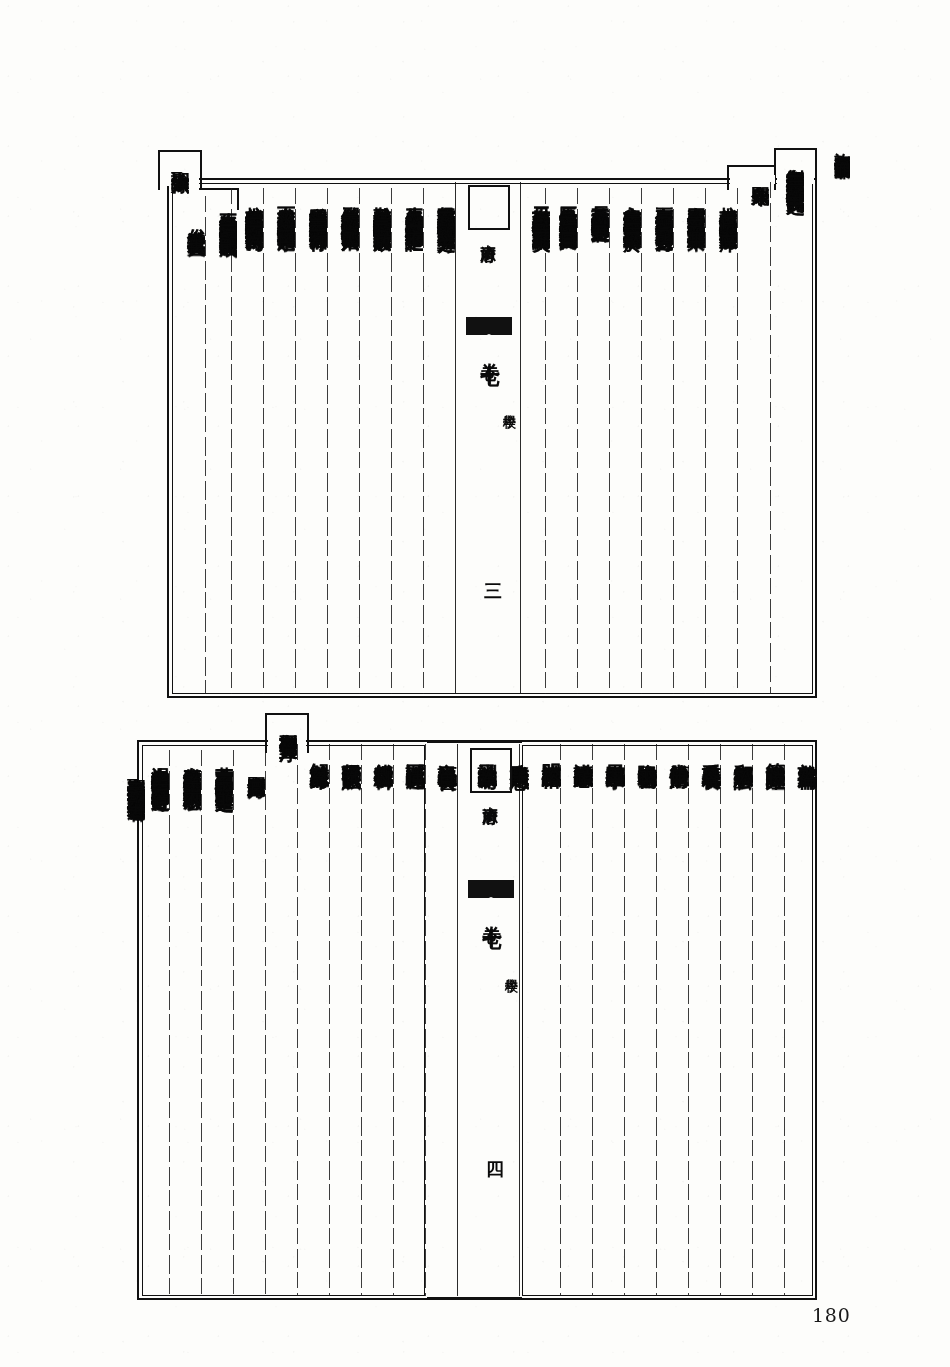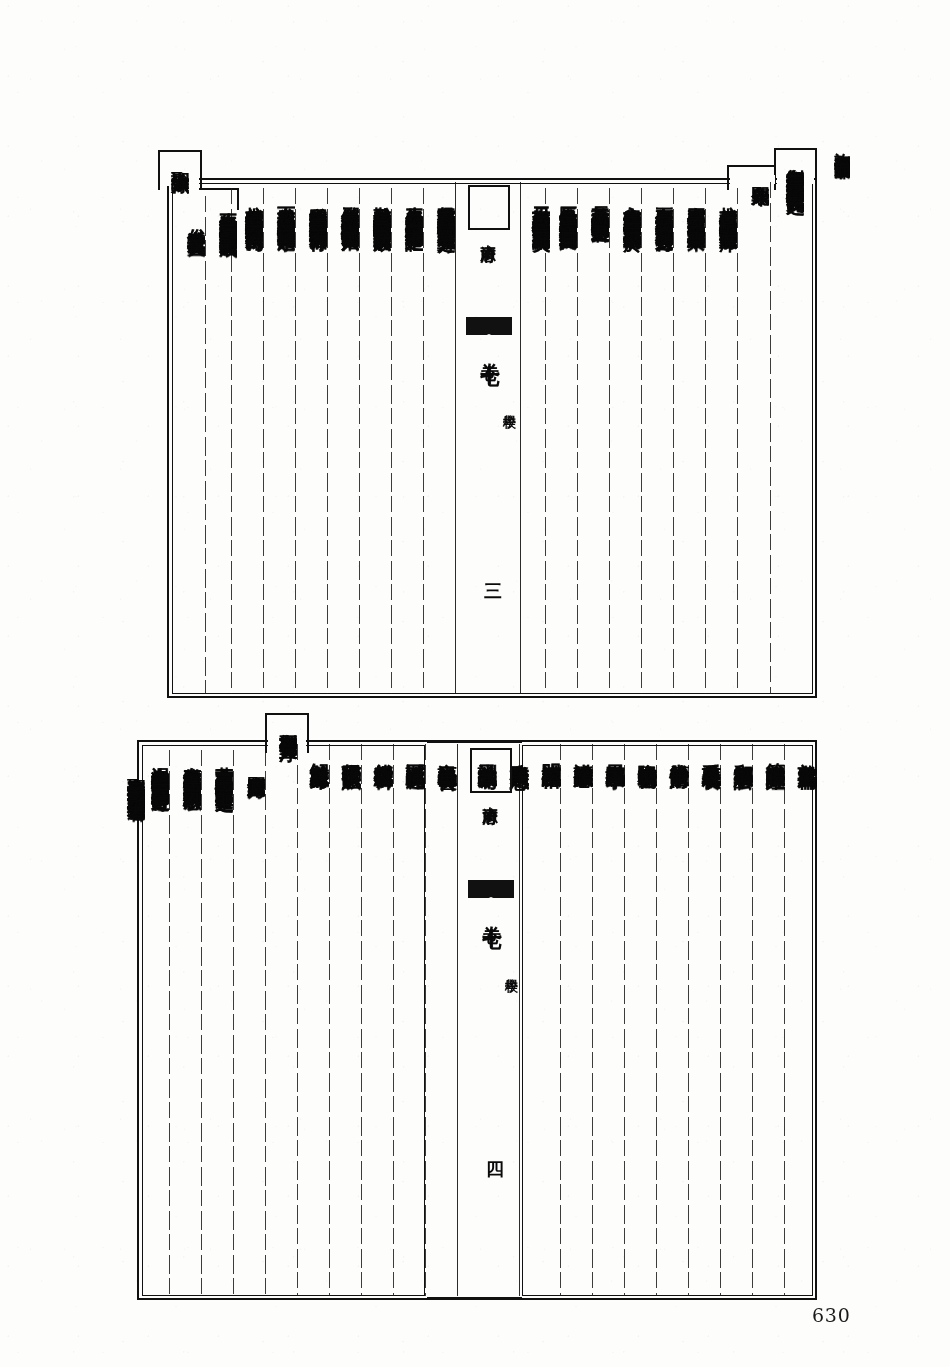--- a/index.html
+++ b/index.html
@@ -263,15 +263,15 @@
 
   <div class="col body" style="left:271px;top:719px;height:230px;width:26px;">御製至聖孔子贊並序</div>
   <div class="col body" style="left:239px;top:760px;height:220px;width:26px;">康熙十八年閏三月</div>
 
   <div class="col body" style="left:207px;top:752px;height:540px;width:26px;">蓋自三才建而天地不居其功一中傳而聖人代宣其蘊有行道之聖</div>
   <div class="col body" style="left:175px;top:752px;height:540px;width:26px;">有位以綏猷有明道之聖立言以垂憲此正學所以常明人心所以不</div>
   <div class="col body" style="left:143px;top:752px;height:540px;width:26px;">泯也粵稽往緒伏遡前徽堯舜禹湯文武達而在上兼君師之寄行道</div>
   <div class="col body" style="left:119px;top:762px;height:530px;width:26px;">之聖人也孔子不得位窮而在下秉刪述之權明道之聖人也行道者</div>
 </div>
 
-<div id="folio" style="left:812px;top:1304px;">630</div>
+<div id="folio" style="left:812px;top:1304px;">180</div>
 
 <div id="scan-noise"></div>
 
 </body></html>

